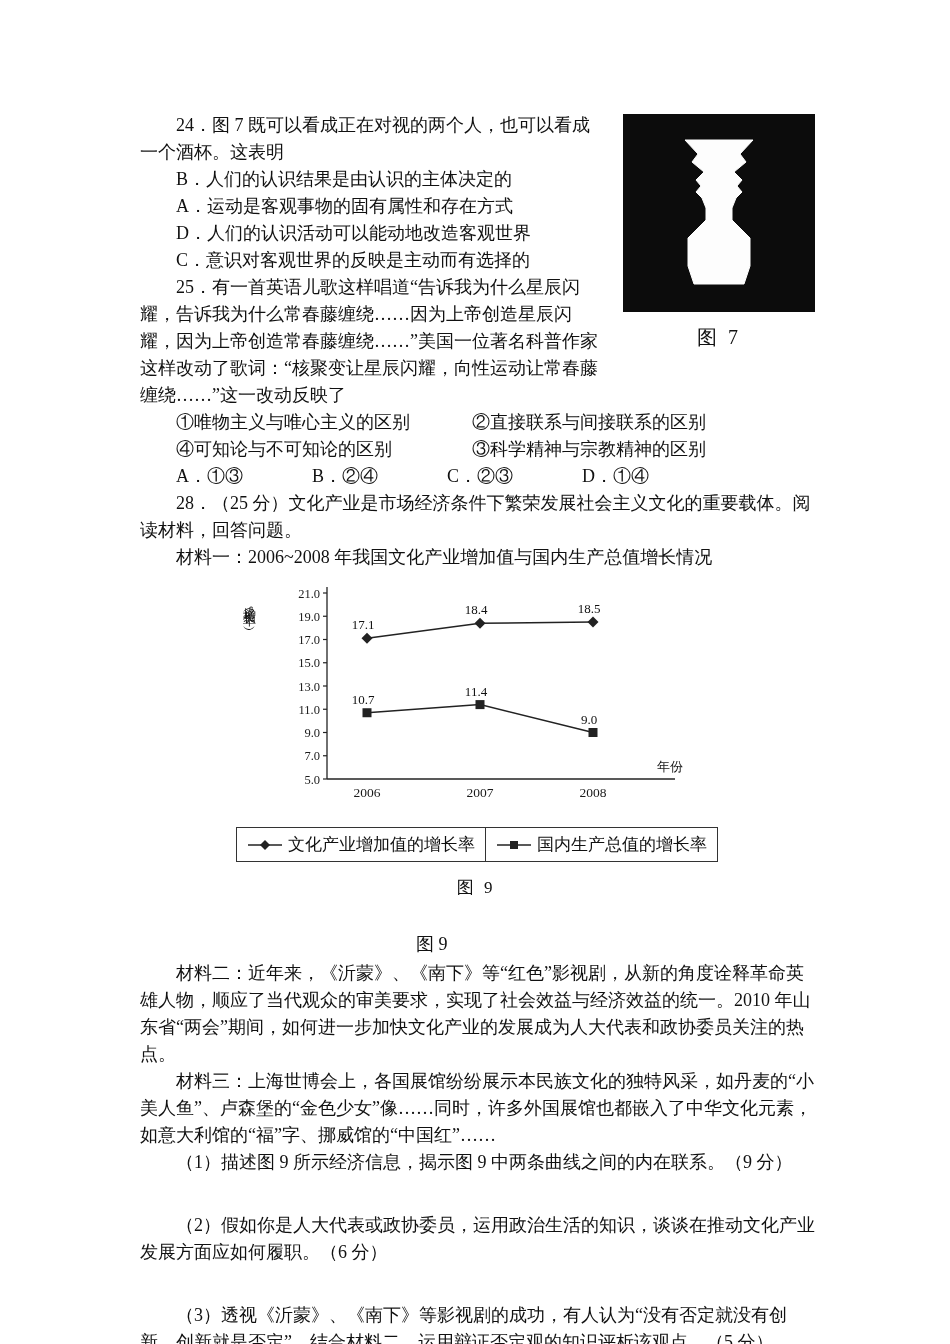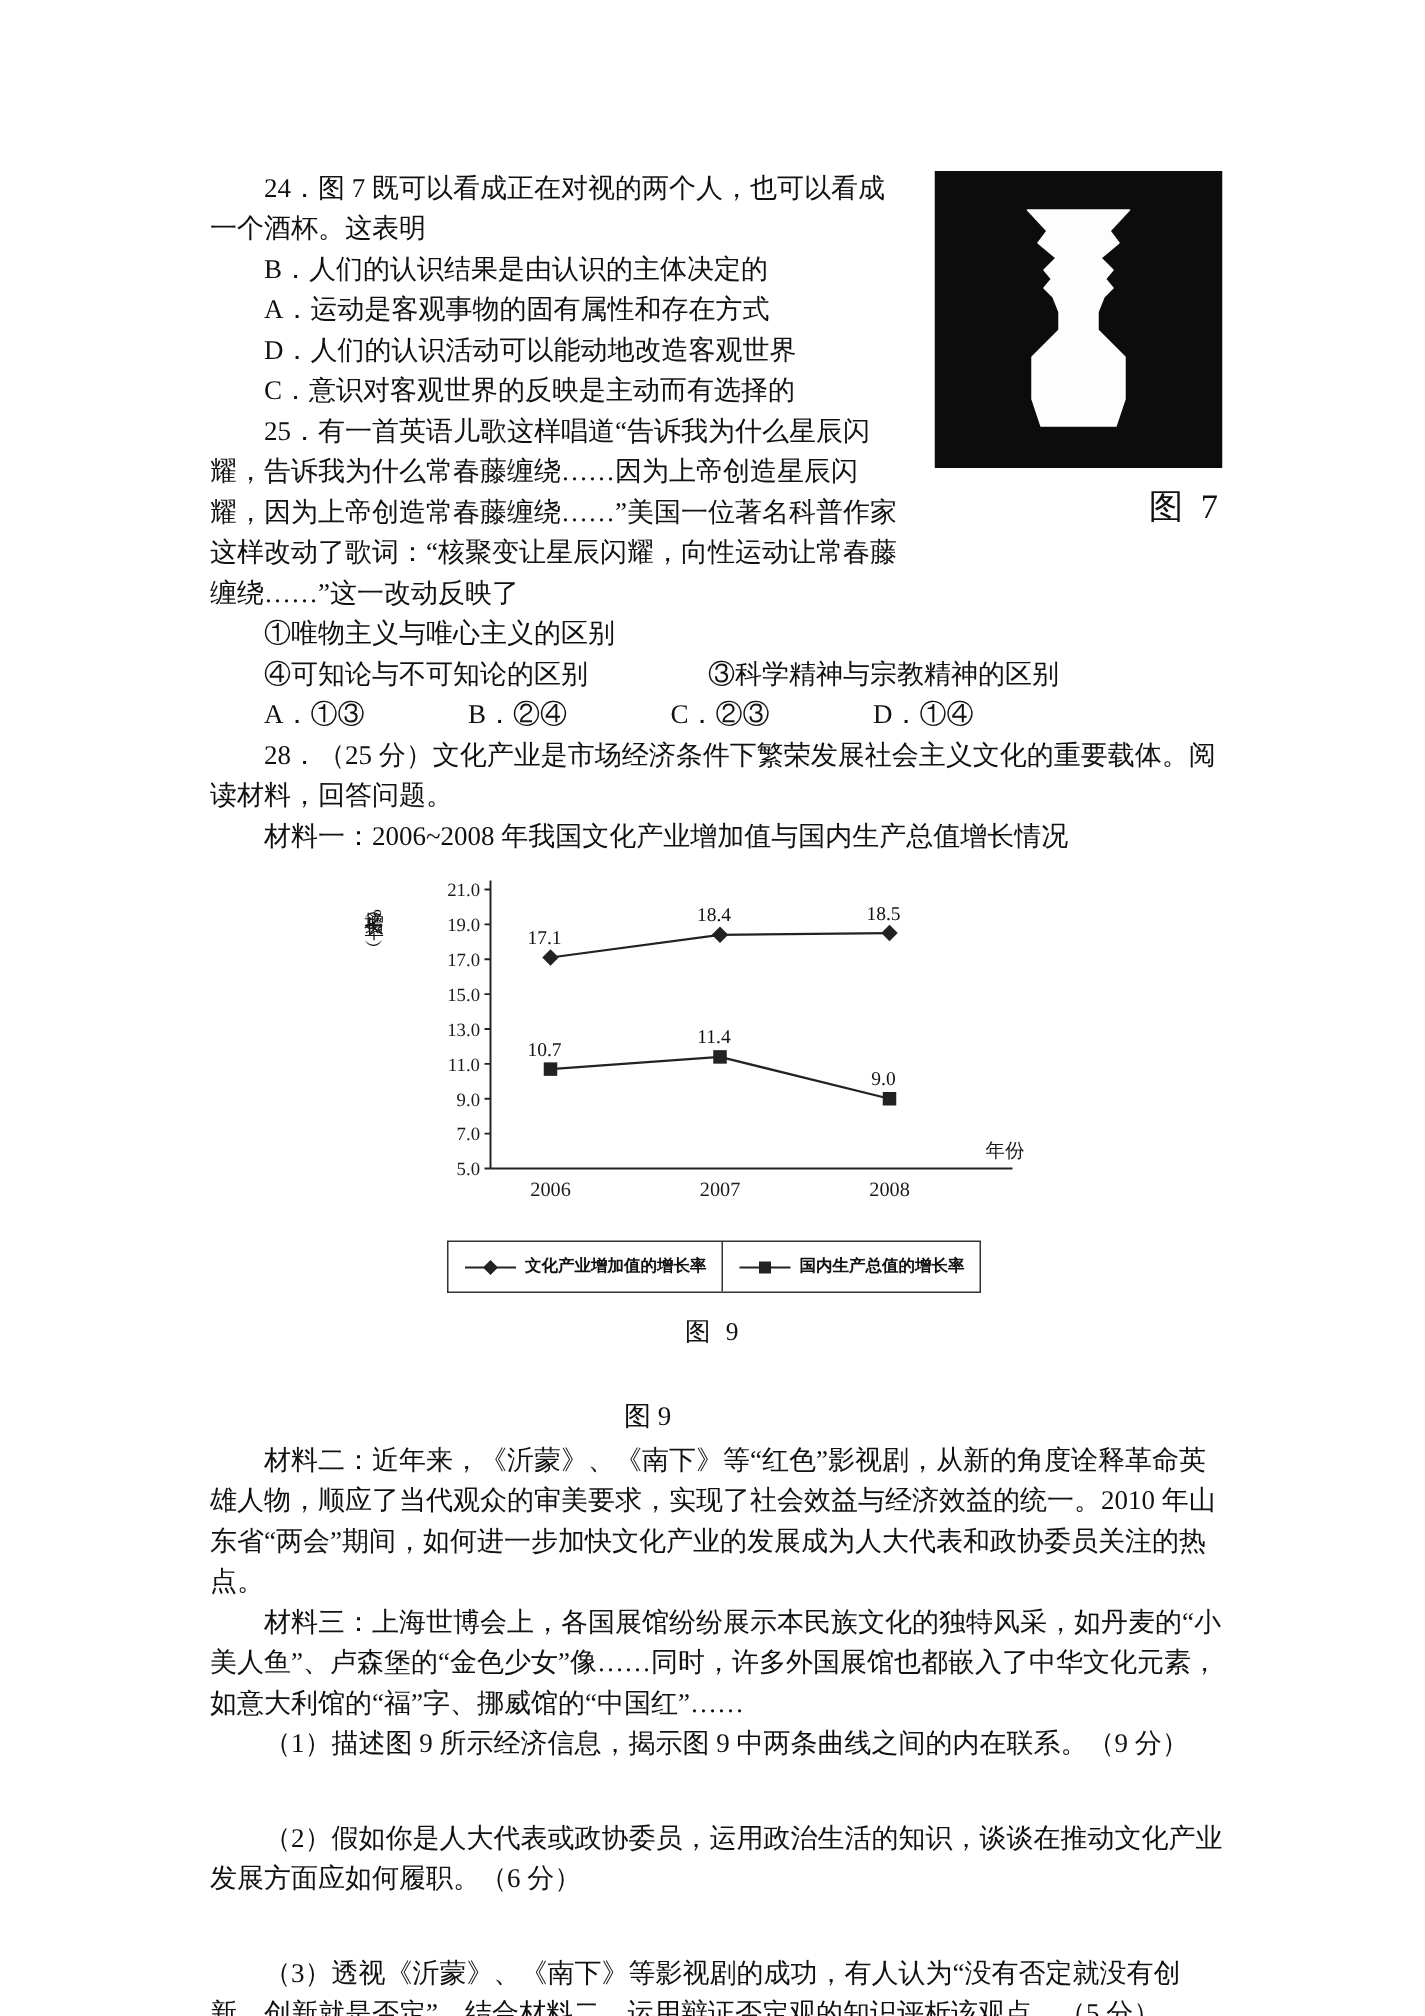--- a/index.html
+++ b/index.html
@@ -13,38 +13,38 @@
     font-family:"Liberation Serif","DejaVu Serif",serif;
     font-size:18px;
     line-height:27px;
     overflow:hidden;
   }
   p{margin:0;text-indent:2em;}
   .bold{font-weight:normal;}
   
   .fig7{float:right;width:192px;margin:2px 0 10px 16px;text-align:center;}
   .fig7 svg{display:block;}
-  .fig7-caption{margin-top:12px;font-size:23px;letter-spacing:3px;text-indent:0;text-align:right;}
+  .fig7-caption{margin-top:12px;font-size:20px;letter-spacing:3px;text-indent:0;}
   
   .items-row{padding-left:2em;text-indent:0;display:flex;}
   .items-row span:first-child{width:296px;}
   .answers{padding-left:2em;text-indent:0;display:flex;gap:69px;}
   
   .chart-wrap{width:480px;margin:8px 0 0 96px;}
   .chart-row{display:flex;align-items:center;}
   .ylabel{
     writing-mode:vertical-rl;
     font-size:13px;
     height:170px;
     margin-top:-30px;
     letter-spacing:2px;
     text-indent:0;
   }
   .legend{display:flex;border:1.5px solid #333;width:max-content;margin:10px auto 0;}
-  .legend-cell{display:flex;align-items:center;gap:5px;padding:3px 10px;font-size:11px;font-weight:bold;}
+  .legend-cell{display:flex;align-items:center;gap:5px;padding:3px 10px;font-size:17px;}
   .legend-cell:first-child{border-right:1.5px solid #333;}
   .fig9-caption{text-align:center;margin-top:12px;font-size:17px;letter-spacing:3px;text-indent:0;}
   .fig9-text{margin:30px 0 2px 276px;text-indent:0;}
   .gap-lg{height:36px;}
   svg text{font-family:"Liberation Serif","DejaVu Serif",serif;}
 </style>
 </head>
 <body>
 
 <div class="page">
@@ -61,20 +61,21 @@
 
   <p>24．图 7 既可以看成正在对视的两个人，也可以看成一个酒杯。这表明</p>
   <p>B．人们的认识结果是由认识的主体决定的</p>
   <p>A．运动是客观事物的固有属性和存在方式</p>
   <p>D．人们的认识活动可以能动地改造客观世界</p>
   <p>C．意识对客观世界的反映是主动而有选择的</p>
 
   <p>25．有一首英语儿歌这样唱道“告诉我为什么星辰闪耀，告诉我为什么常春藤缠绕……因为上帝创造星辰闪耀，因为上帝创造常春藤缠绕……”美国一位著名科普作家这样改动了歌词：“核聚变让星辰闪耀，向性运动让常春藤缠绕……”这一改动反映了</p>
   <p class="items-row">
     <span>①唯物主义与唯心主义的区别</span>
+    <span>②直接联系与间接联系的区别</span>
   </p>
   <p class="items-row">
     <span>④可知论与不可知论的区别</span>
     <span>③科学精神与宗教精神的区别</span>
   </p>
   <p class="answers">
     <span>A．①③</span>
     <span>B．②④</span>
     <span>C．②③</span>
     <span>D．①④</span>

